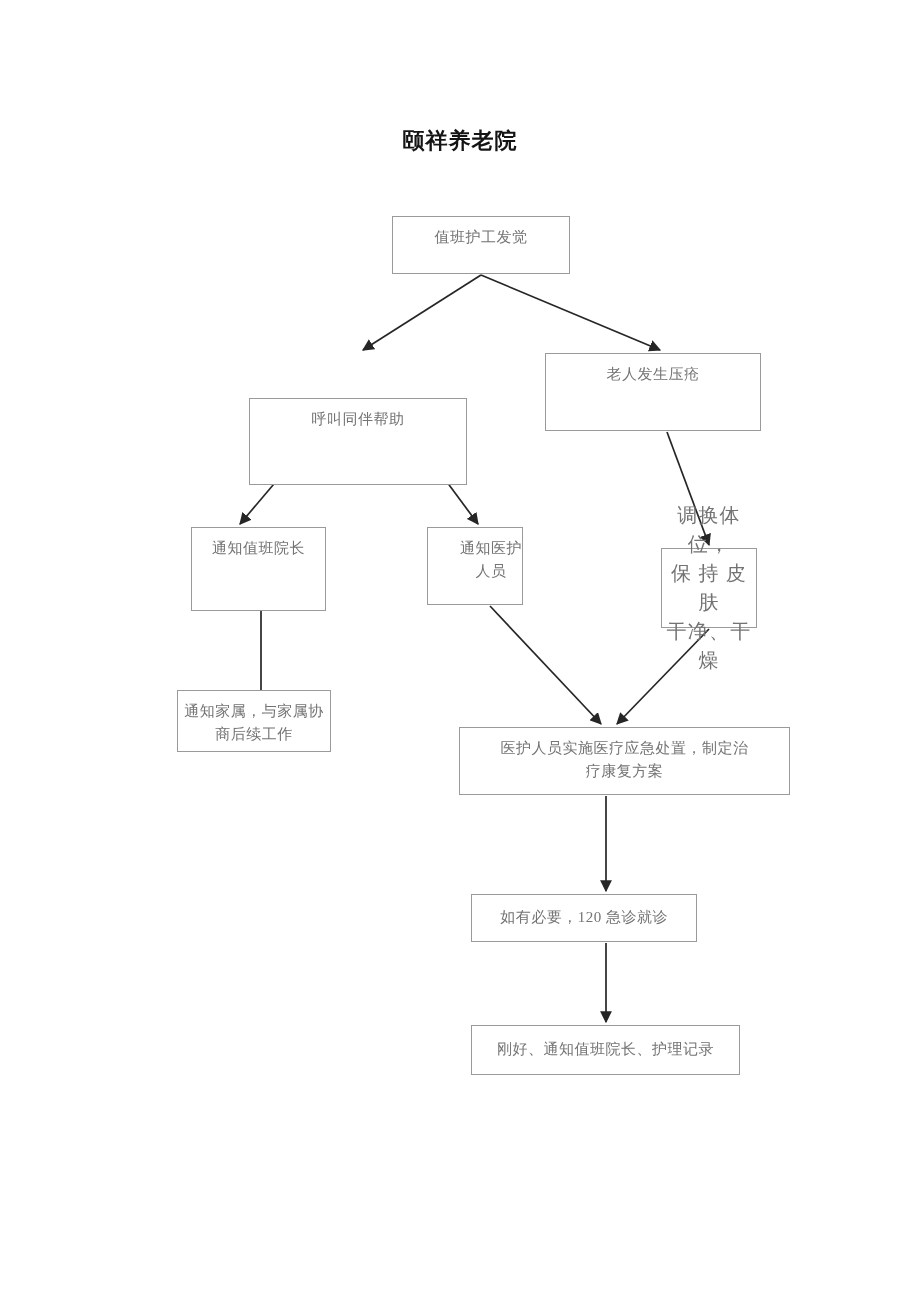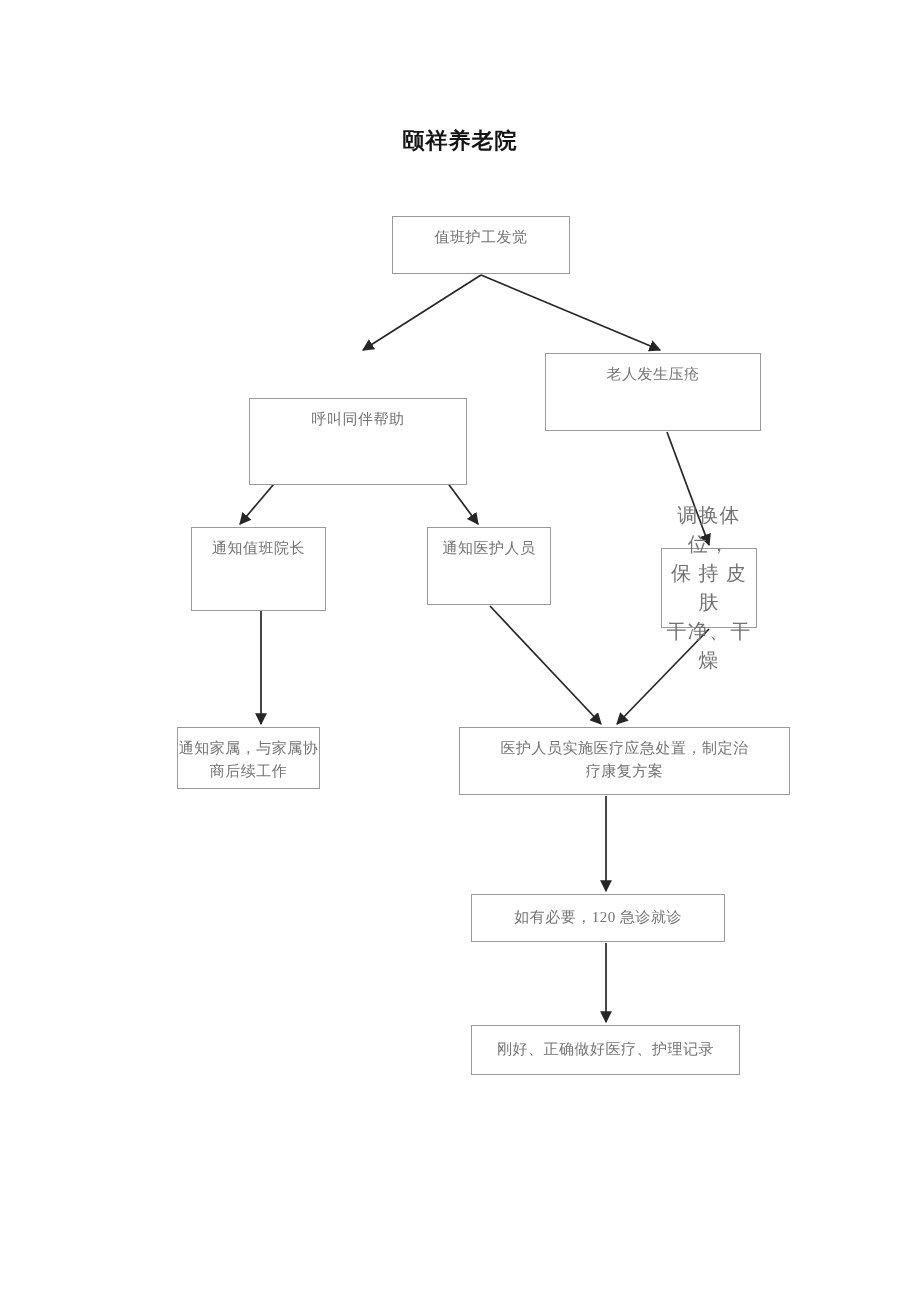--- a/index.html
+++ b/index.html
@@ -69,26 +69,26 @@
     white-space: pre-line;
   }
   .node.pad-top > .node-label { padding-top: 9px; }
   .node.center-v { align-items: center; }
 
   
   #n-discover   { left: 392px; top: 216px; width: 178px; height: 58px; }
   #n-callhelp   { left: 249px; top: 353px; width: 218px; height: 87px; margin-top: 45px; }
   #n-pressure   { left: 545px; top: 353px; width: 216px; height: 78px; }
   #n-notifydir  { left: 191px; top: 527px; width: 135px; height: 84px; }
-  #n-notifymed  { left: 427px; top: 527px; width: 124px; height: 78px; }
+  #n-notifymed  { left: 427px; top: 527px; width: 96px; height: 78px; padding-left: 32px; }
   #n-reposition { left: 661px; top: 548px; width: 96px; height: 80px;
                   font-size: 20px; line-height: 1.45; letter-spacing: 1.2px; }
-  #n-family     { left: 177px; top: 727px; width: 143px; height: 62px; }
+  #n-family     { left: 177px; top: 690px; width: 154px; height: 62px; }
   #n-treatment  { left: 459px; top: 727px; width: 331px; height: 68px; }
-  #n-emergency  { left: 471px; top: 894px; width: 254px; height: 48px; }
+  #n-emergency  { left: 471px; top: 894px; width: 226px; height: 48px; }
   #n-record     { left: 471px; top: 1025px; width: 269px; height: 50px; }
 
   
   #arrows {
     position: absolute;
     left: 0;
     top: 0;
     width: 920px;
     height: 1301px;
     z-index: 2;
@@ -165,16 +165,16 @@
   <div class="node pad-top" id="n-treatment">
     <span class="node-label">医护人员实施医疗应急处置，制定治
 疗康复方案</span>
   </div>
 
   <div class="node center-v" id="n-emergency">
     <span class="node-label">如有必要，120 急诊就诊</span>
   </div>
 
   <div class="node center-v" id="n-record">
-    <span class="node-label">刚好、正确做好医疗、护理记录</span>
+    <span class="node-label">刚好、通知值班院长、护理记录</span>
   </div>
 
 </div>
 
 </body></html>

